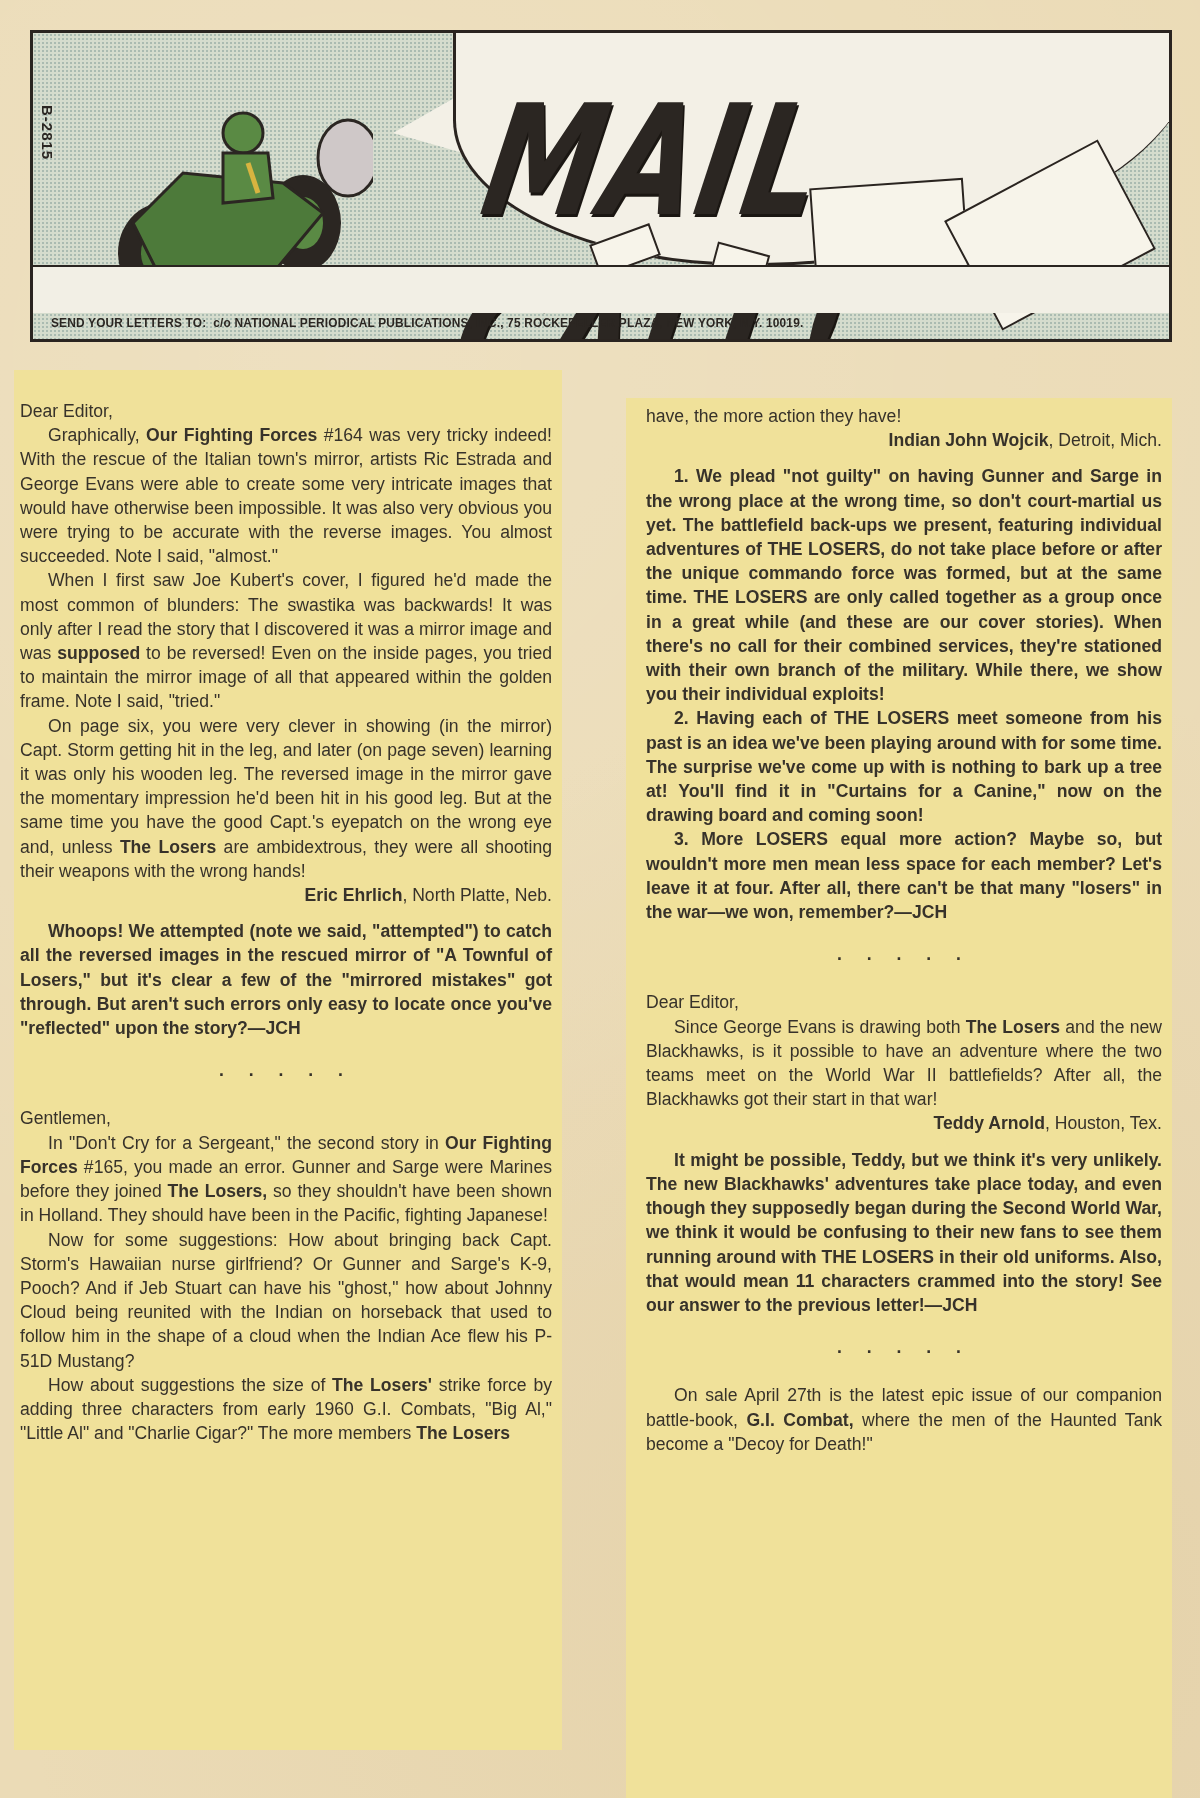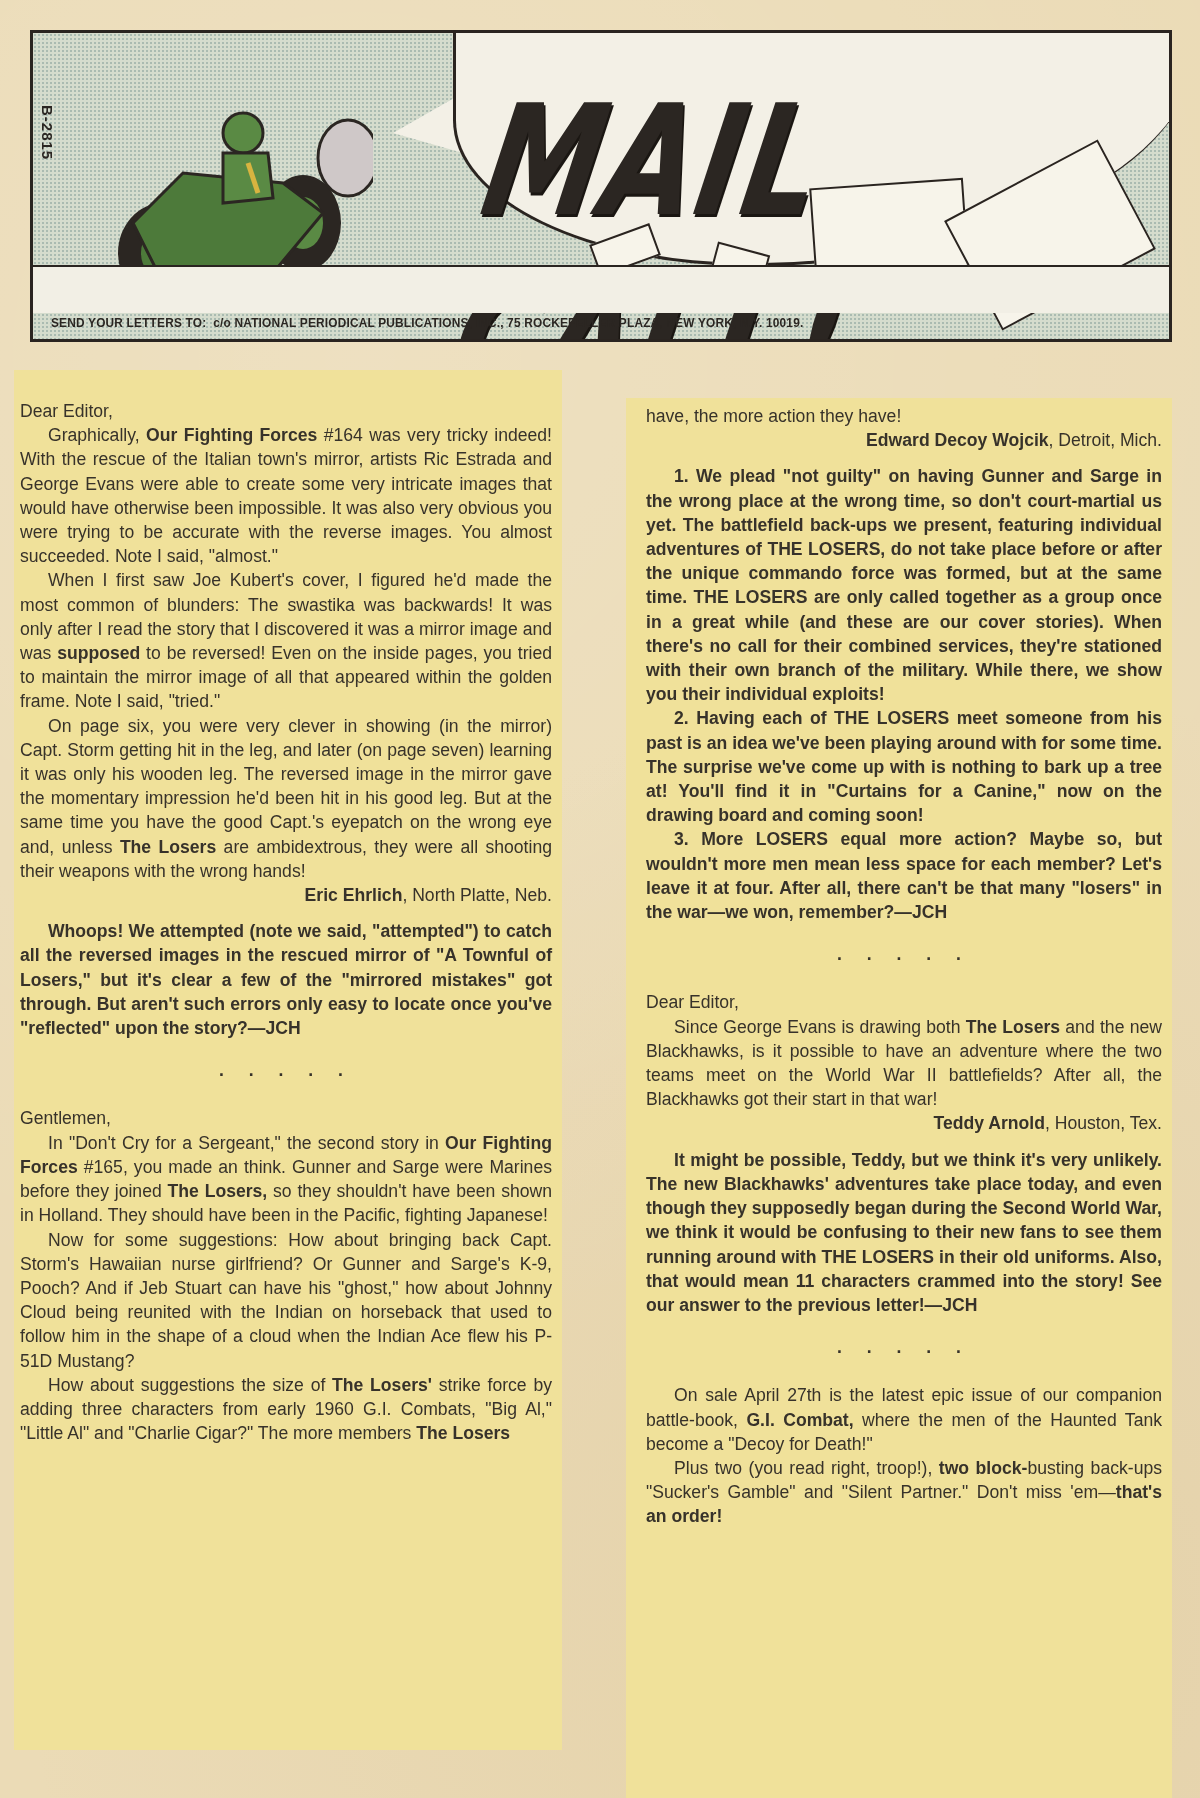--- a/index.html
+++ b/index.html
@@ -122,34 +122,33 @@
 <div class="col left">
   <p class="salute">Dear Editor,</p>
   <p><span>Graphically, </span><b>Our Fighting Forces</b><span> #164 was very tricky indeed! With the rescue of the Italian town's mirror, artists Ric Estrada and George Evans were able to create some very intricate images that would have otherwise been impossible. It was also very obvious you were trying to be accurate with the reverse images. You almost succeeded. Note I said, "almost."</span></p>
   <p><span>When I first saw Joe Kubert's cover, I figured he'd made the most common of blunders: The swastika was backwards! It was only after I read the story that I discovered it was a mirror image and was </span><b>supposed</b><span> to be reversed! Even on the inside pages, you tried to maintain the mirror image of all that appeared within the golden frame. Note I said, "tried."</span></p>
   <p><span>On page six, you were very clever in showing (in the mirror) Capt. Storm getting hit in the leg, and later (on page seven) learning it was only his wooden leg. The reversed image in the mirror gave the momentary impression he'd been hit in his good leg. But at the same time you have the good Capt.'s eyepatch on the wrong eye and, unless </span><b>The Losers</b><span> are ambidextrous, they were all shooting their weapons with the wrong hands!</span></p>
   <div class="sig"><b>Eric Ehrlich</b><span>, North Platte, Neb.</span></div>
   <p class="reply">Whoops! We attempted (note we said, "attempted") to catch all the reversed images in the rescued mirror of "A Townful of Losers," but it's clear a few of the "mirrored mistakes" got through. But aren't such errors only easy to locate once you've "reflected" upon the story?—JCH</p>
   <div class="dots">. . . . .</div>
 
   <p class="salute">Gentlemen,</p>
-  <p><span>In "Don't Cry for a Sergeant," the second story in </span><b>Our Fighting Forces</b><span> #165, you made an think. Gunner and Sarge were Marines before they joined </span><b>The Losers,</b><span> so they shouldn't have been shown in Holland. They should have been in the Pacific, fighting Japanese!</span></p>
+  <p><span>In "Don't Cry for a Sergeant," the second story in </span><b>Our Fighting Forces</b><span> #165, you made an error. Gunner and Sarge were Marines before they joined </span><b>The Losers,</b><span> so they shouldn't have been shown in Holland. They should have been in the Pacific, fighting Japanese!</span></p>
   <p>Now for some suggestions: How about bringing back Capt. Storm's Hawaiian nurse girlfriend? Or Gunner and Sarge's K-9, Pooch? And if Jeb Stuart can have his "ghost," how about Johnny Cloud being reunited with the Indian on horseback that used to follow him in the shape of a cloud when the Indian Ace flew his P-51D Mustang?</p>
   <p><span>How about suggestions the size of </span><b>The Losers'</b><span> strike force by adding three characters from early 1960 G.I. Combats, "Big Al," "Little Al" and "Charlie Cigar?" The more members </span><b>The Losers</b></p>
 </div>
 
 <div class="col right">
   <p class="noindent">have, the more action they have!</p>
-  <div class="sig"><b>Edward Decoy Wojcik</b><span>, Detroit, Mich.</span></div>
+  <div class="sig"><b>Indian John Wojcik</b><span>, Detroit, Mich.</span></div>
   <p class="reply">1. We plead "not guilty" on having Gunner and Sarge in the wrong place at the wrong time, so don't court-martial us yet. The battlefield back-ups we present, featuring individual adventures of THE LOSERS, do not take place before or after the unique commando force was formed, but at the same time. THE LOSERS are only called together as a group once in a great while (and these are our cover stories). When there's no call for their combined services, they're stationed with their own branch of the military. While there, we show you their individual exploits!</p>
   <p class="reply">2. Having each of THE LOSERS meet someone from his past is an idea we've been playing around with for some time. The surprise we've come up with is nothing to bark up a tree at! You'll find it in "Curtains for a Canine," now on the drawing board and coming soon!</p>
   <p class="reply">3. More LOSERS equal more action? Maybe so, but wouldn't more men mean less space for each member? Let's leave it at four. After all, there can't be that many "losers" in the war—we won, remember?—JCH</p>
   <div class="dots">. . . . .</div>
 
   <p class="salute">Dear Editor,</p>
   <p><span>Since George Evans is drawing both </span><b>The Losers</b><span> and the new Blackhawks, is it possible to have an adventure where the two teams meet on the World War II battlefields? After all, the Blackhawks got their start in that war!</span></p>
   <div class="sig"><b>Teddy Arnold</b><span>, Houston, Tex.</span></div>
   <p class="reply">It might be possible, Teddy, but we think it's very unlikely. The new Blackhawks' adventures take place today, and even though they supposedly began during the Second World War, we think it would be confusing to their new fans to see them running around with THE LOSERS in their old uniforms. Also, that would mean 11 characters crammed into the story! See our answer to the previous letter!—JCH</p>
   <div class="dots">. . . . .</div>
 
   <p><span>On sale April 27th is the latest epic issue of our companion battle-book, </span><b>G.I. Combat,</b><span> where the men of the Haunted Tank become a "Decoy for Death!"</span></p>
-  <p><span>Plus two (you read right, troop!), </span><b>two block-</b><span>busting back-ups "Sucker's Gamble" and "Silent Partner." Don't miss 'em—</span><b>that's an order!</b></p>
 </div>
 
 </body></html>

